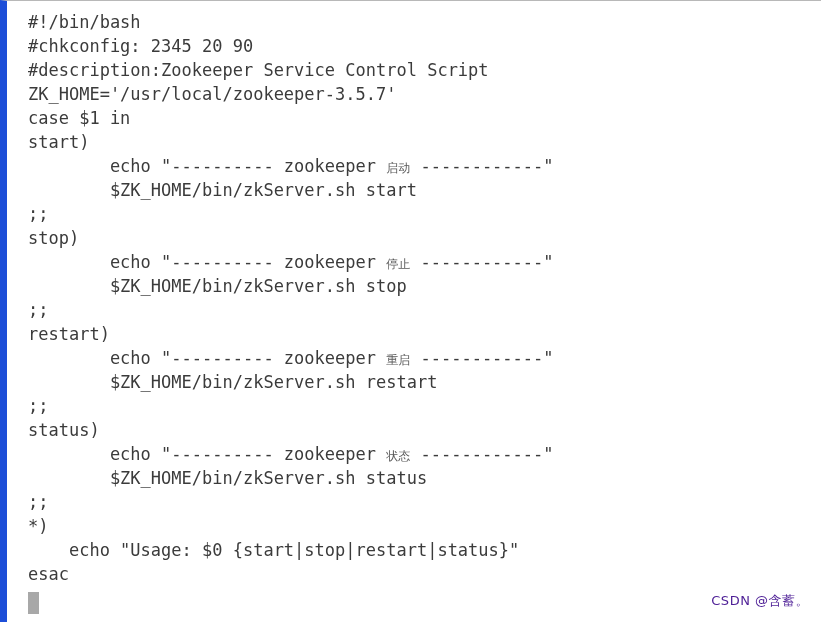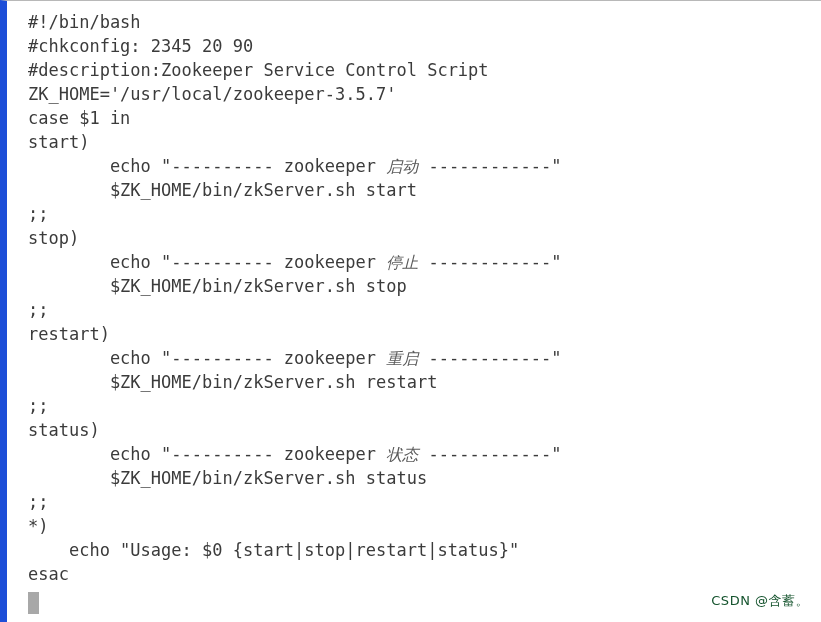--- a/index.html
+++ b/index.html
@@ -33,38 +33,37 @@
     -webkit-font-smoothing: antialiased;
   }
   .code-line {
     display: block;
     height: 24px;
     white-space: pre;
   }
   .cn {
     font-family: "DejaVu Sans", "Liberation Sans", sans-serif;
     color: #5a5a5a;
-    font-size: 16px;
-    font-style: italic;
+    font-size: 12px;
   }
   #cursor-block {
     position: absolute;
     left: 21px;
     top: 591px;
     width: 11px;
     height: 22px;
     background: #a8a8a8;
   }
   #watermark {
     position: absolute;
     right: 12px;
     bottom: 12px;
     font-family: "DejaVu Sans", "Liberation Sans", sans-serif;
     font-size: 13px;
-    color: #14532d;
+    color: #4c1d95;
     white-space: pre;
     letter-spacing: 0.5px;
   }
 </style>
 </head>
 <body>
 
 <div id="screenshot">
 
   <pre id="code-block"><span class="code-line"><span>#!/bin/bash</span></span><span class="code-line"><span>#chkconfig: 2345 20 90</span></span><span class="code-line"><span>#description:Zookeeper Service Control Script</span></span><span class="code-line"><span>ZK_HOME='/usr/local/zookeeper-3.5.7'</span></span><span class="code-line"><span>case $1 in</span></span><span class="code-line"><span>start)</span></span><span class="code-line"><span>        echo "---------- zookeeper </span><span class="cn">启动</span><span> ------------"</span></span><span class="code-line"><span>        $ZK_HOME/bin/zkServer.sh start</span></span><span class="code-line"><span>;;</span></span><span class="code-line"><span>stop)</span></span><span class="code-line"><span>        echo "---------- zookeeper </span><span class="cn">停止</span><span> ------------"</span></span><span class="code-line"><span>        $ZK_HOME/bin/zkServer.sh stop</span></span><span class="code-line"><span>;;</span></span><span class="code-line"><span>restart)</span></span><span class="code-line"><span>        echo "---------- zookeeper </span><span class="cn">重启</span><span> ------------"</span></span><span class="code-line"><span>        $ZK_HOME/bin/zkServer.sh restart</span></span><span class="code-line"><span>;;</span></span><span class="code-line"><span>status)</span></span><span class="code-line"><span>        echo "---------- zookeeper </span><span class="cn">状态</span><span> ------------"</span></span><span class="code-line"><span>        $ZK_HOME/bin/zkServer.sh status</span></span><span class="code-line"><span>;;</span></span><span class="code-line"><span>*)</span></span><span class="code-line"><span>    echo "Usage: $0 {start|stop|restart|status}"</span></span><span class="code-line"><span>esac</span></span></pre>

